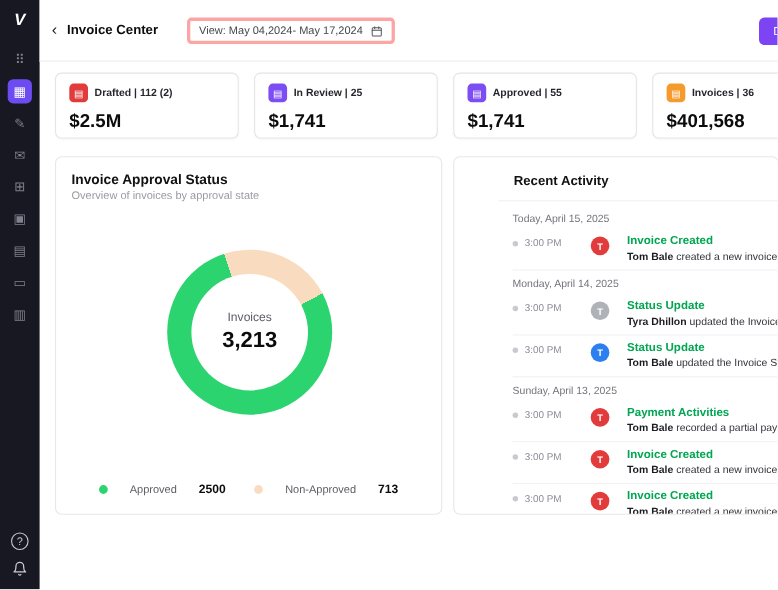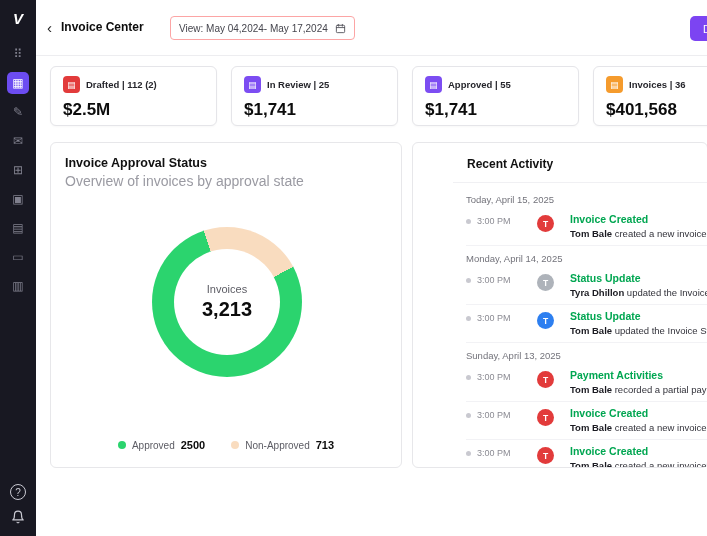--- a/index.html
+++ b/index.html
@@ -30,21 +30,21 @@
   .bell { color:#c9c9d2; cursor:pointer; display:flex; }
   
   .header {
     position:absolute; left:36px; top:0; width:671px; height:56px;
     background:#fff; border-bottom:1px solid #ededf0;
   }
   .back { position:absolute; left:11px; top:19px; font-size:15px; color:#222; cursor:pointer; }
   .page-title { position:absolute; left:25px; top:20px; font-size:12px; font-weight:bold; color:#0c0c0c; }
   .view-ctl {
     position:absolute; left:134px; top:16px; height:24px;
-    border:1px solid #fca5a5; border-radius:4px; background:#fff;
+    border:3px solid #fca5a5; border-radius:4px; background:#fff;
     font-size:10px; color:#45454d; display:flex; align-items:center; gap:7px;
     padding:0 8px; cursor:pointer;
   }
   .btn {
     position:absolute; top:16px; height:25px; border:none; border-radius:5px;
     background:#7C44F2; color:#fff; font-size:10.5px; font-family:inherit;
     display:flex; align-items:center; justify-content:center; padding:0 13px;
     cursor:pointer; white-space:nowrap;
   }
   .btn-run { left:572px; }
@@ -62,31 +62,31 @@
     display:flex; align-items:center; justify-content:center; flex:none;
   }
   .stat-label { font-size:9.5px; font-weight:bold; color:#26262c; white-space:nowrap; }
   .stat-value { font-size:17px; font-weight:bold; color:#0c0c0c; margin-top:7px; }
   
   .panel-left {
     position:absolute; left:50px; top:142px; width:352px; height:326px;
     background:#fff; border:1px solid #e7e7ea; border-radius:6px;
   }
   .pl-title { font-size:12.5px; font-weight:bold; margin:13px 0 3px 14px; }
-  .pl-sub { font-size:14px; color:#9a9aa2; margin-left:14px; }
+  .pl-sub { font-size:10px; color:#9a9aa2; margin-left:14px; }
   .donut { position:absolute; left:101px; top:84px; width:150px; height:150px; border-radius:50%; }
   .hole { position:absolute; left:22px; top:22px; width:106px; height:106px; background:#fff; border-radius:50%; }
   .donut-center {
     position:absolute; left:0; top:0; width:150px; height:150px;
     display:flex; flex-direction:column; align-items:center; justify-content:center; gap:3px;
   }
   .dc-label { font-size:11px; color:#5c5c64; }
   .dc-value { font-size:20px; font-weight:bold; color:#0c0c0c; }
   .legend { position:absolute; left:0; bottom:16px; width:100%; display:flex; justify-content:center; gap:26px; }
-  .leg-item { display:flex; align-items:center; gap:6px; font-size:10px; color:#5c5c64; }
+  .leg-item { display:flex; align-items:center; gap:20px; font-size:10px; color:#5c5c64; }
   .leg-dot { width:8px; height:8px; border-radius:50%; flex:none; }
   .leg-val { font-size:11px; font-weight:bold; color:#0c0c0c; }
   
   .panel-right {
     position:absolute; left:412px; top:142px; width:296px; height:326px;
     background:#fff; border:1px solid #e7e7ea; border-radius:6px;padding-left:40px;
   }
   .pr-head { position:relative; height:40px; border-bottom:1px solid #f0f0f3; }
   .pr-title { position:absolute; left:14px; top:14px; font-size:12px; font-weight:bold; }
   .sort-btn {

